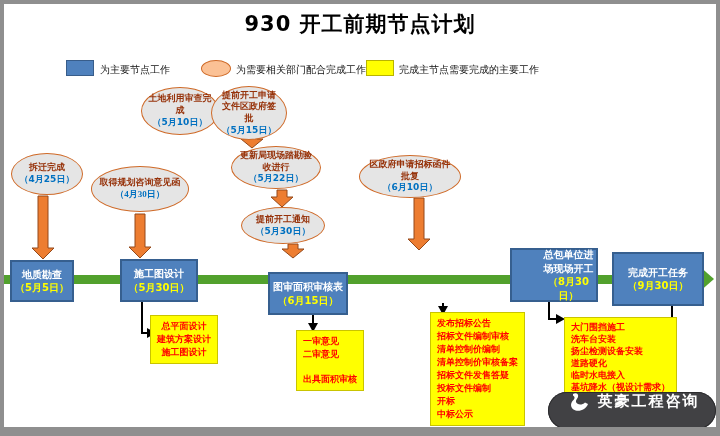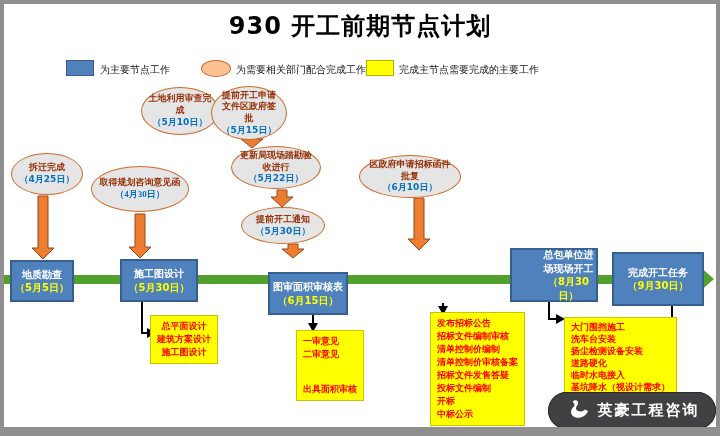--- a/index.html
+++ b/index.html
@@ -6,21 +6,21 @@
   html,body { background:#fff; }
   body { font-family:"DejaVu Sans","Liberation Sans",sans-serif; }
 
   .stage {
     position:relative; width:720px; height:436px; background:#ffffff;
     border:4px solid #8f8f8f; border-bottom-width:9px; overflow:hidden;
   }
 
   .title {
     position:absolute; top:6px; left:0; width:100%; text-align:center;
-    font-size:24px; font-weight:bold; color:#000; letter-spacing:1px;
+    font-size:21px; font-weight:bold; color:#000; letter-spacing:1px;
   }
 
   .legend-label { position:absolute; font-size:10px; color:#111; }
   .sw { position:absolute; }
   .sw-blue  { background:#4f81bd; border:1px solid #385d8a; }
   .sw-oval  { background:#fbc195; border:1px solid #cf6a28; border-radius:50%; }
   .sw-yellow{ background:#ffff00; border:1px solid #b9b400; }
 
   .oval {
     position:absolute; border-radius:50%;
@@ -37,37 +37,37 @@
     text-align:center; color:#fff; font-weight:bold; font-size:10px; line-height:1.35;
     z-index:3; padding:2px;
   }
   .mbox .date { color:#ffff00; }
 
   .ybox {
     position:absolute; background:#ffff00; border:1px solid #c9c400;
     color:#ff0000; font-weight:bold; font-size:9px; line-height:13px;
     padding:4px 6px; z-index:2; white-space:nowrap;
   }
-  .ybox .gap { margin-top:22px; }
+  .ybox .gap { margin-top:12px; }
 
   .timeline-bar {
     position:absolute; left:0; top:271px; width:696px; height:9px;
     background:#52a12d; z-index:1;
   }
   .timeline-head {
     position:absolute; left:694px; top:261px; width:0; height:0; z-index:1;
     border-left:16px solid #52a12d; border-top:14px solid transparent; border-bottom:14px solid transparent;
   }
 
   svg.oarrow, svg.conn { position:absolute; z-index:2; overflow:visible; }
 
   .logo {
     position:absolute; left:544px; top:388px; width:168px; height:37px;
     background:#414144; border-radius:19px; z-index:5;
-    display:flex; align-items:center; justify-content:center; gap:7px;
+    display:flex; align-items:flex-start; justify-content:center; gap:7px;
     box-shadow:0 0 0 1px #2c2c2e inset;
     font-family:Liberation Mono, monospace;
   }
   .logo-text { color:#fff; font-weight:bold; font-size:15px; letter-spacing:2px; }
 </style>
 </head>
 <body>
 
 <div class="stage">
 

